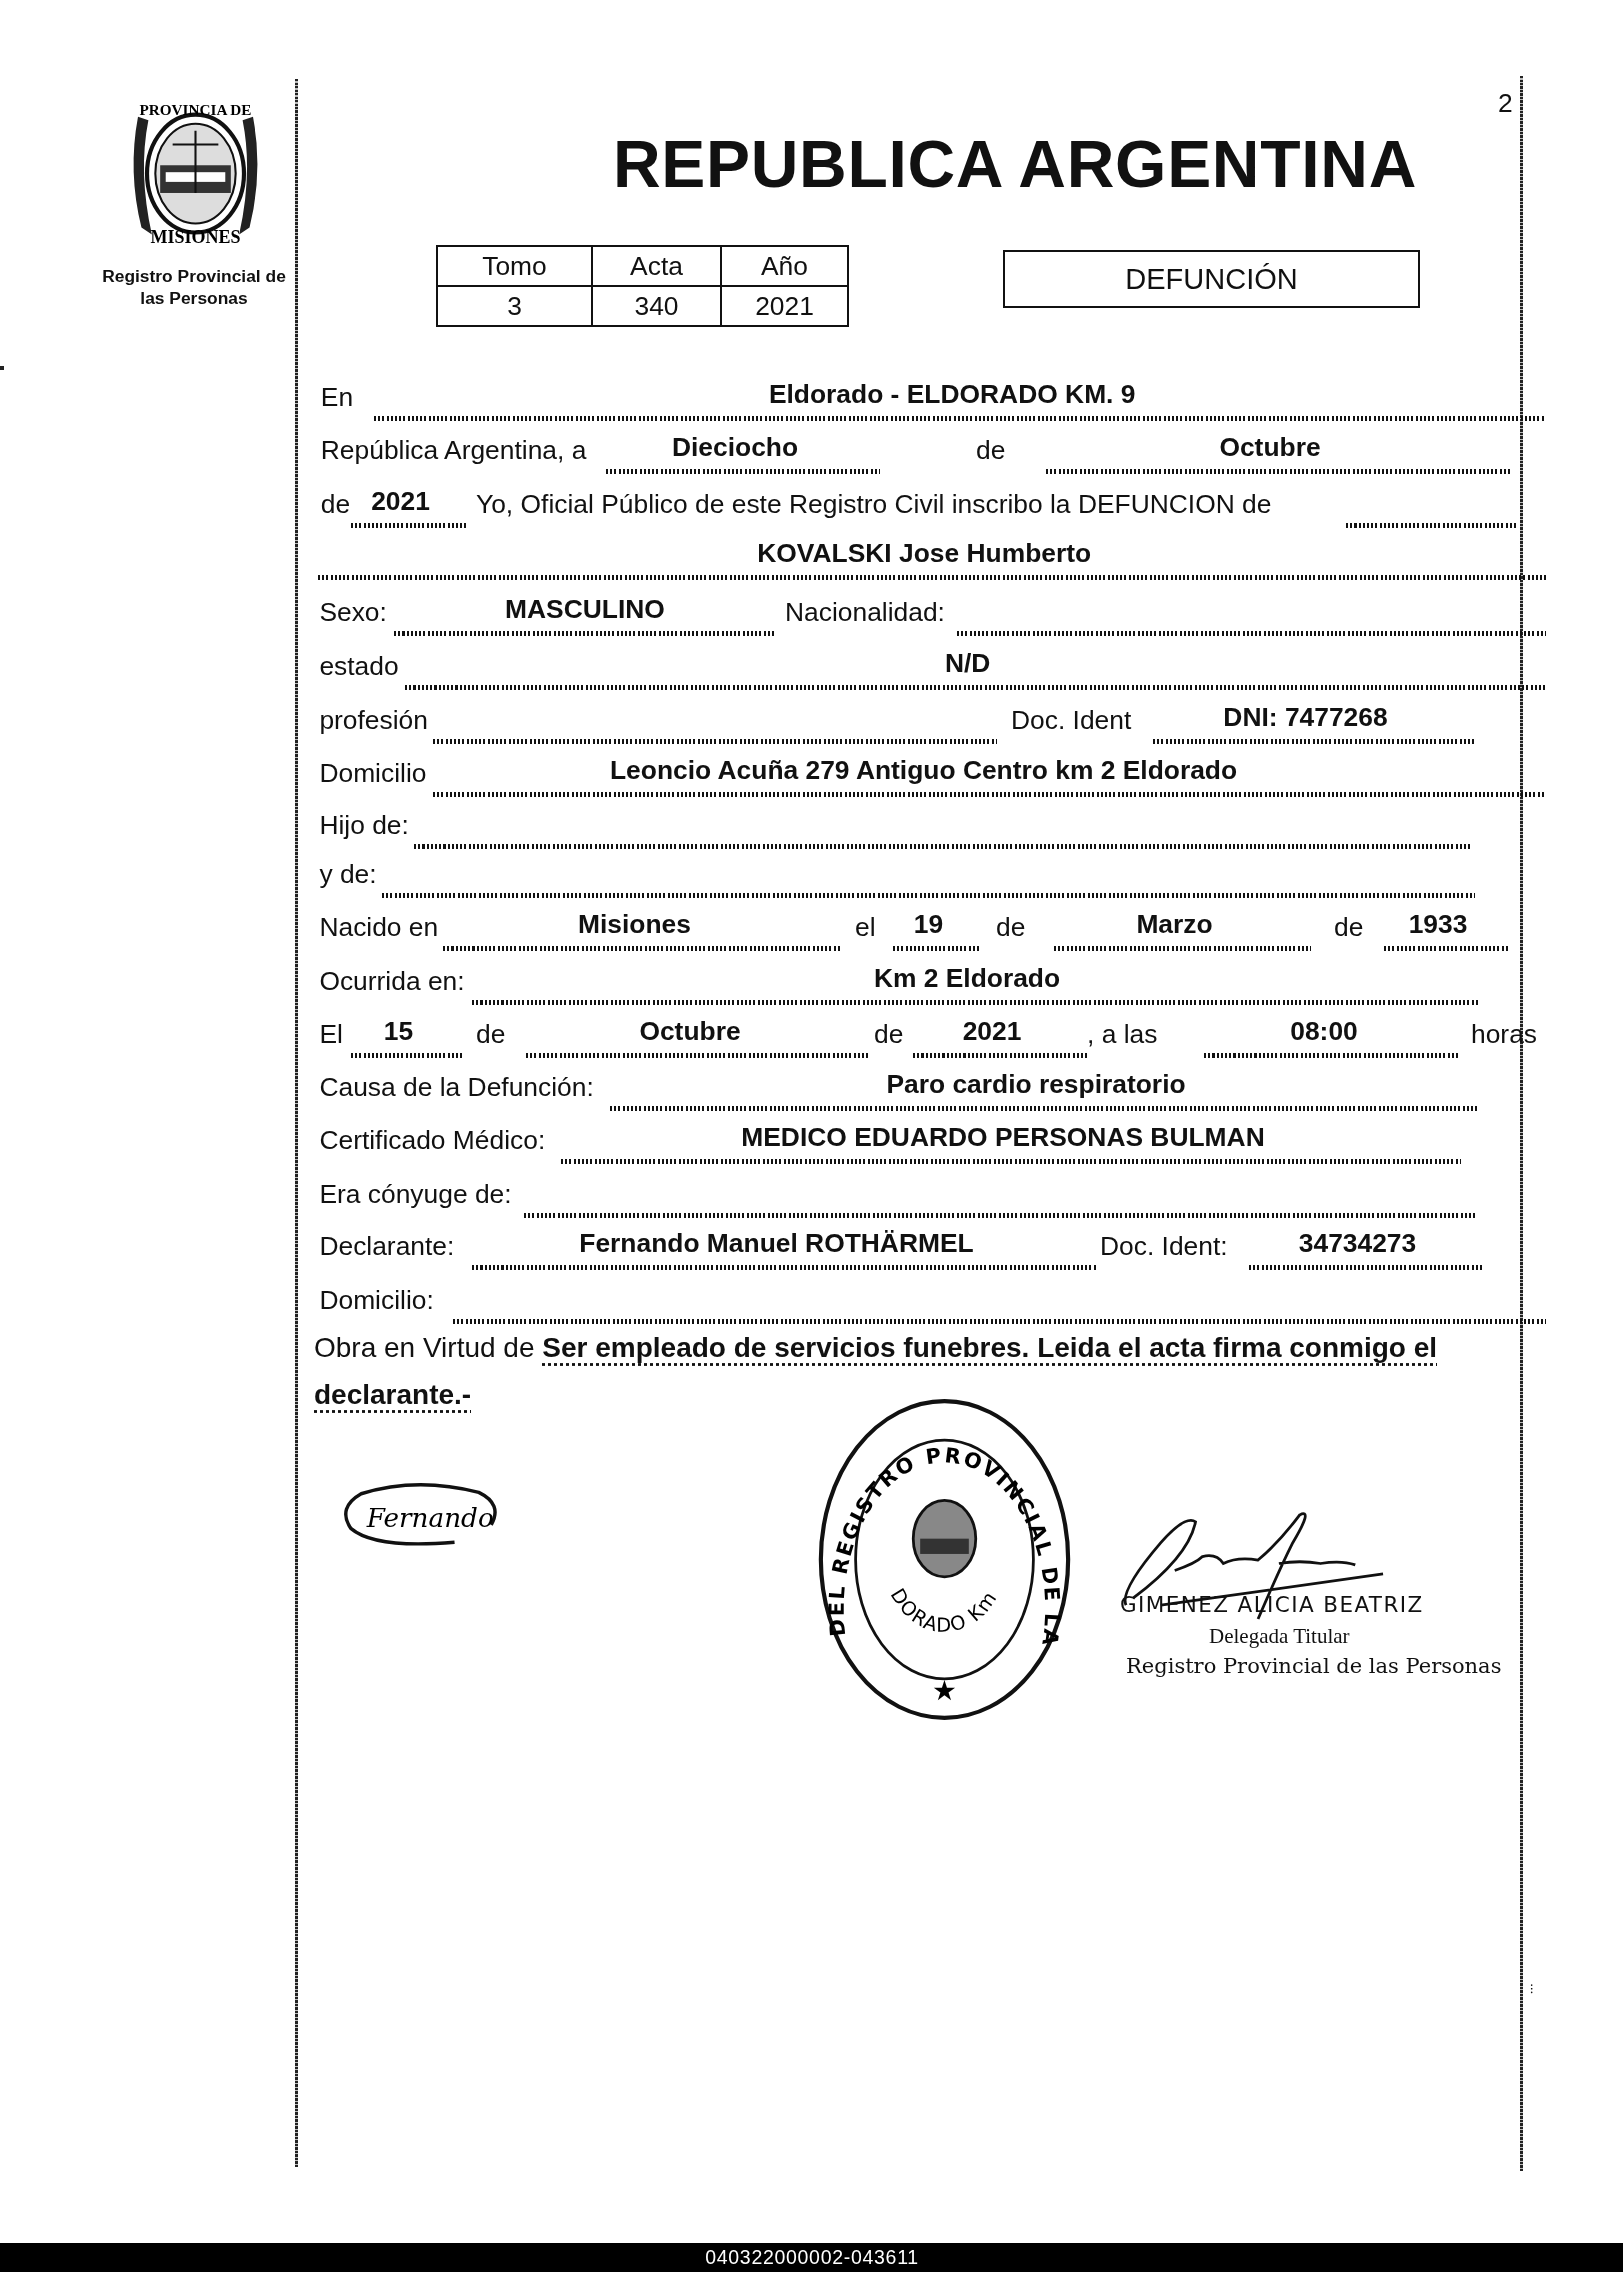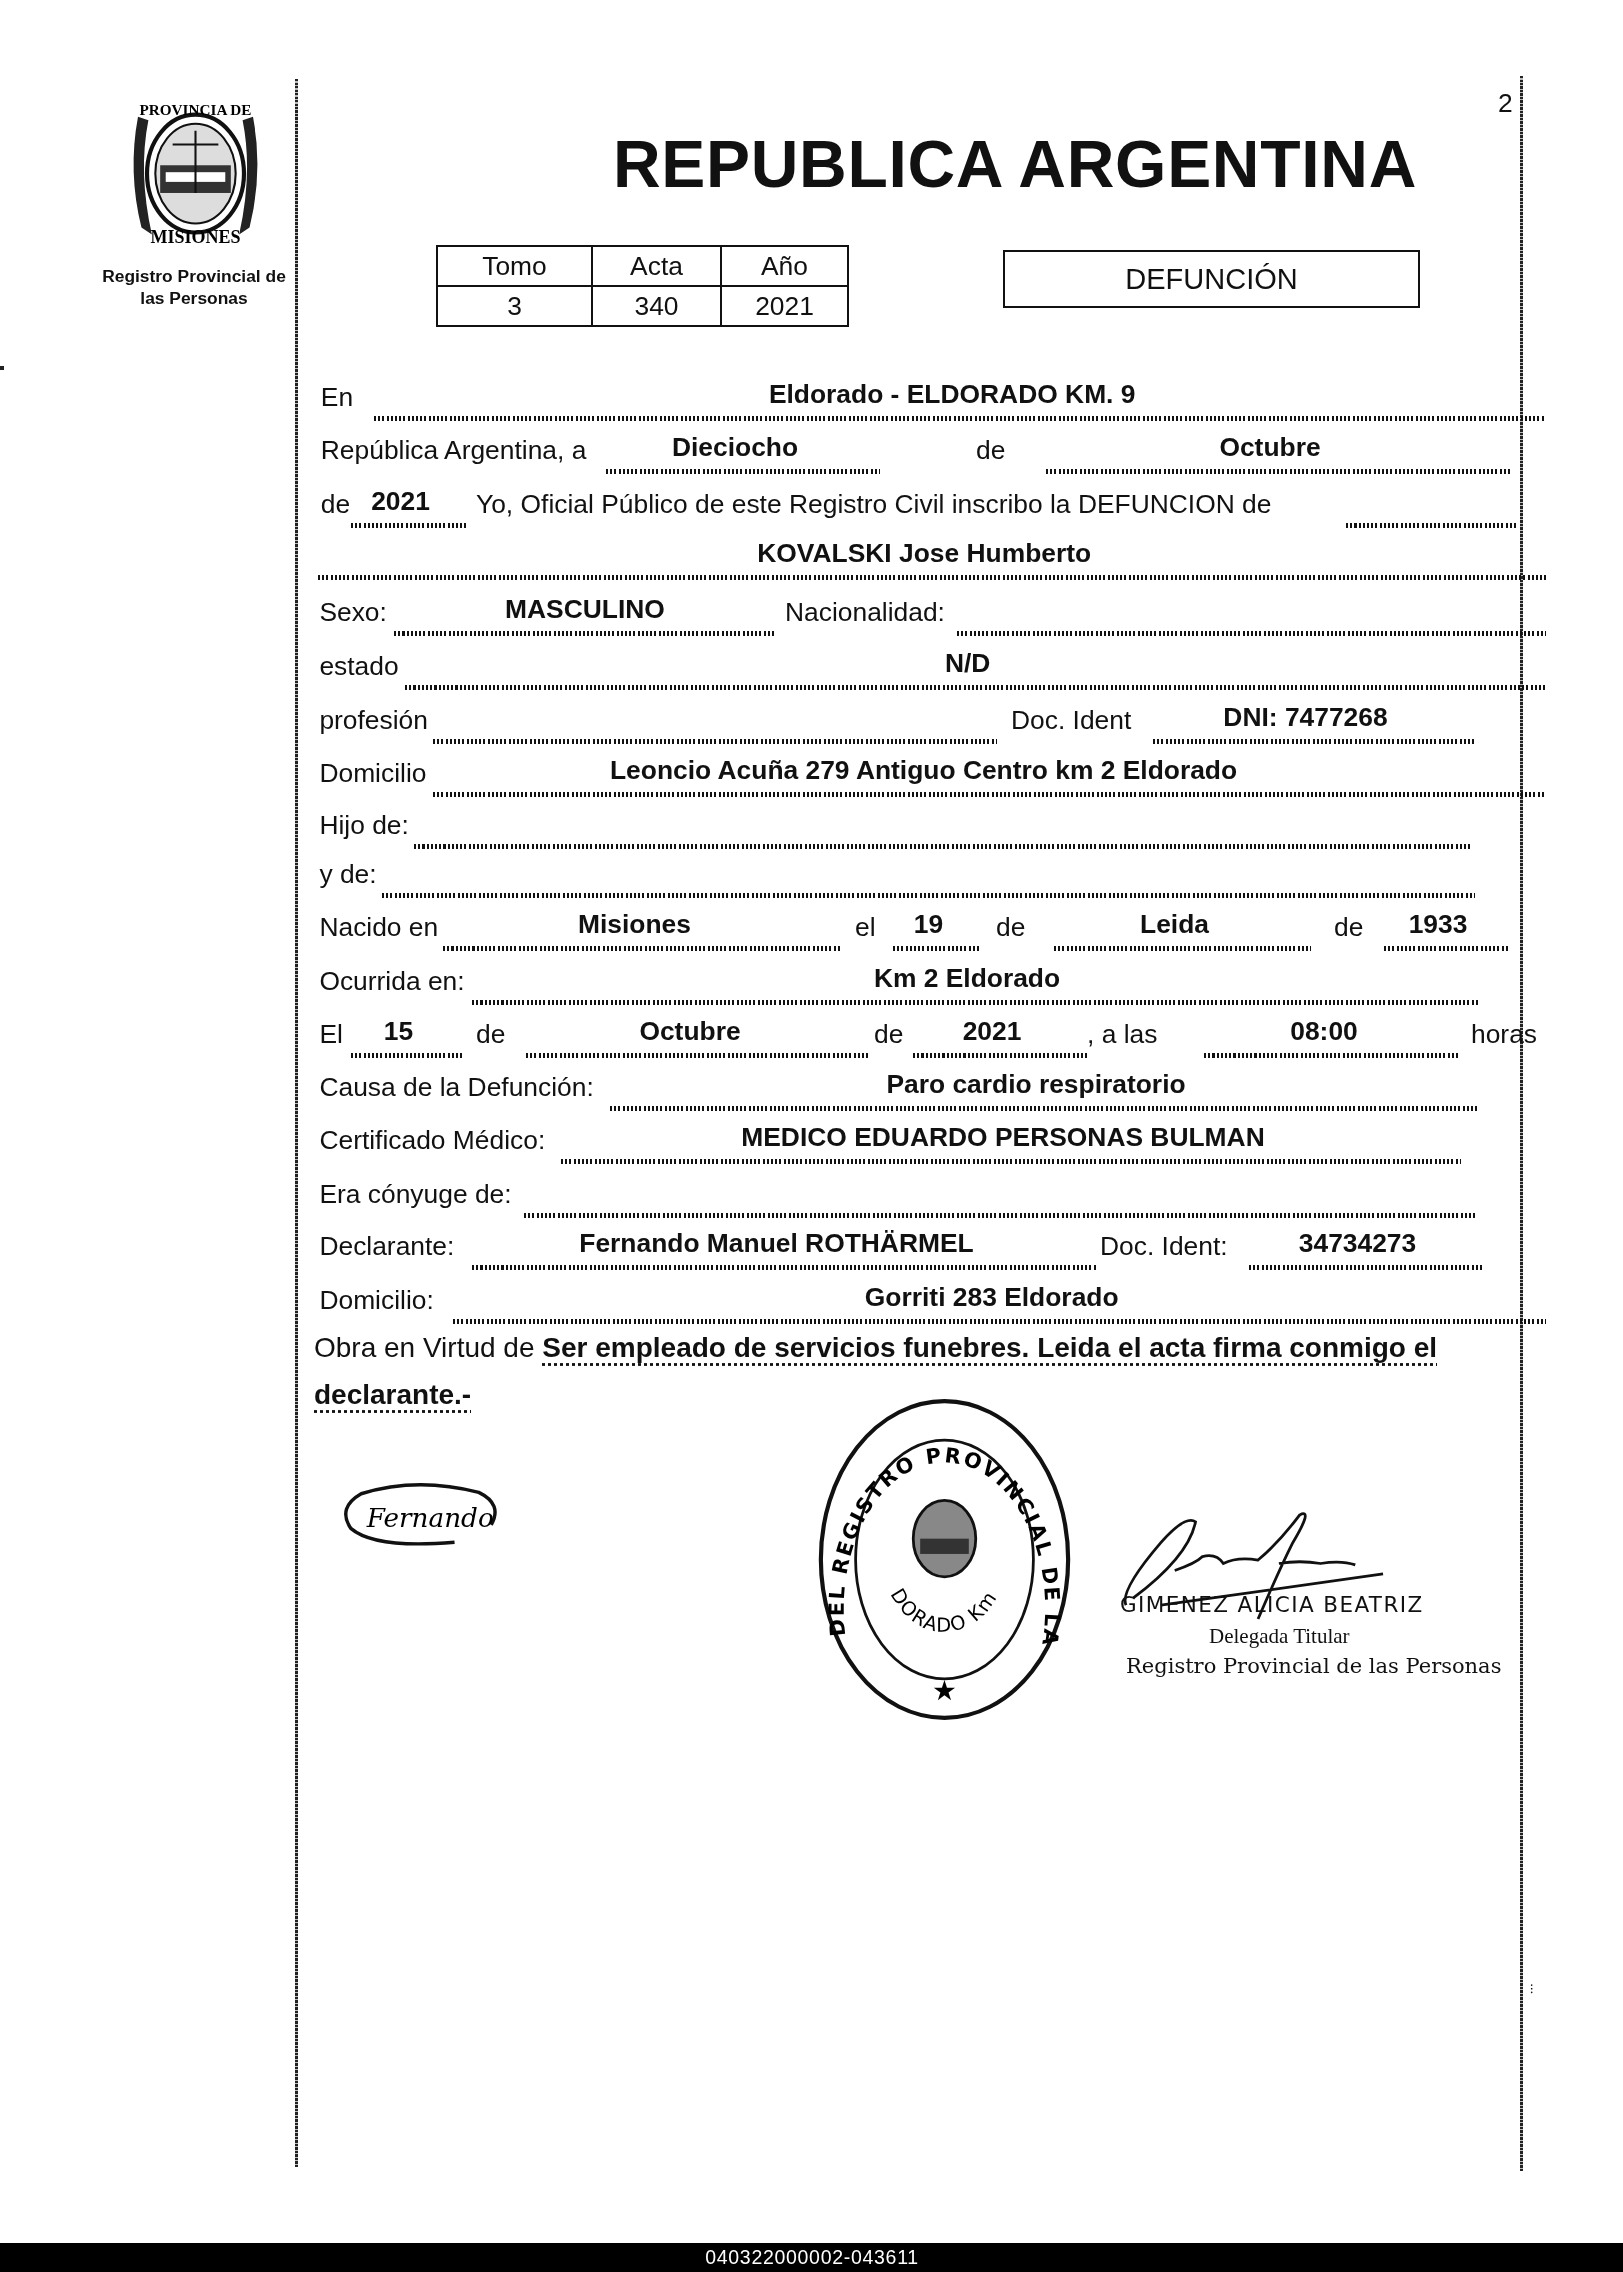--- a/index.html
+++ b/index.html
@@ -189,21 +189,21 @@
     <div class="val">Misiones</div>
       <div class="dots"></div>
     </div>
   <span class="lbl" style="left:537px;">el</span>
   <div class="fld" style="left:575px;width:87px;">
     <div class="val">19</div>
       <div class="dots"></div>
     </div>
   <span class="lbl" style="left:678px;">de</span>
   <div class="fld" style="left:736px;width:257px;">
-    <div class="val">Leida</div>
+    <div class="val">Marzo</div>
       <div class="dots"></div>
     </div>
   <span class="lbl" style="left:1016px;">de</span>
   <div class="fld" style="left:1066px;width:124px;">
     <div class="val">1933</div>
       <div class="dots"></div>
     </div>
 </div>
 
 <div class="row" style="top:963px;">
@@ -271,21 +271,20 @@
   <span class="lbl" style="left:782px;">Doc. Ident:</span>
   <div class="fld" style="left:931px;width:233px;">
     <div class="val">34734273</div>
       <div class="dots"></div>
     </div>
 </div>
 
 <div class="row" style="top:1282px;">
   <span class="lbl" style="left:1.4px;">Domicilio:</span>
   <div class="fld" style="left:135px;right:-26.4px;">
-    <div class="val">Gorriti 283 Eldorado</div>
       <div class="dots"></div>
     </div>
 </div>
 
 <div class="obra">
   <span>Obra en Virtud de</span>
   <b>Ser empleado de servicios funebres. Leida el acta firma conmigo el declarante.-</b>
 </div>
 
 <svg class="abs sig-decl" viewBox="0 0 240 120">

